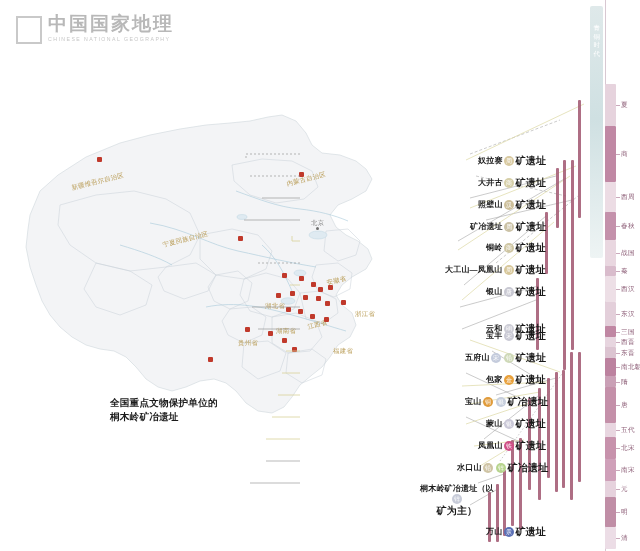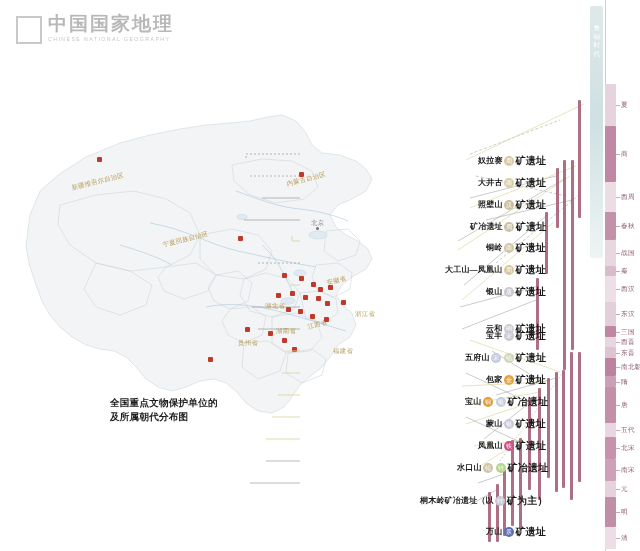--- a/index.html
+++ b/index.html
@@ -159,21 +159,21 @@
       <div class="site-dot" style="left: 245px; top: 232px; background: rgb(192, 57, 43);"></div>
       <div class="site-dot" style="left: 268px; top: 236px; background: rgb(192, 57, 43);"></div>
       <div class="site-dot" style="left: 282px; top: 243px; background: rgb(192, 57, 43);"></div>
       <div class="site-dot" style="left: 292px; top: 252px; background: rgb(192, 57, 43);"></div>
       <div class="site-dot" style="left: 208px; top: 262px; background: rgb(192, 57, 43);"></div>
     </div>
 </div>
 
 <div class="caption">
   <div>全国重点文物保护单位的</div>
-  <div>及所属朝代分布图</div>
+  <div>桐木岭矿冶遗址</div>
 </div>
 
 <svg class="overlay">
   <g stroke="#8c8c8c" stroke-width="0.6" fill="none">
     <path d="M300,154 L246,154 L246,160" stroke-dasharray="2,2"></path>
     <path d="M300,176 L250,176" stroke-dasharray="2,2"></path>
     <path d="M300,198 L262,198"></path>
     <path d="M300,220 L244,220"></path>
     <path d="M300,263 L258,263" stroke-dasharray="2,2"></path>
     <path d="M300,307 L252,307"></path>
@@ -317,21 +317,21 @@
       <span class="nm">凤凰山</span>
       <span class="badge" style="background: rgb(207, 79, 134);">铁</span>
       <span class="tail">矿遗址</span>
     </div>
     <div class="row" style="top: 321px; left: 157px;">
       <span class="nm">水口山</span>
       <span class="badge" style="background: rgb(207, 196, 164);">铅</span>
       <span class="badge" style="background: rgb(183, 212, 142);">锌</span>
       <span class="tail">矿冶遗址</span>
     </div>
-    <div class="row" style="top: 354px; left: 120px;">
+    <div class="row" style="top: 343px; left: 120px; flex-direction: column;">
       <span class="nm">桐木岭矿冶遗址（以</span>
       <span class="badge" style="background: rgb(199, 203, 216);">锌</span>
       <span class="tail">矿为主）</span>
     </div>
     <div class="row" style="top: 385px; left: 186px;">
       <span class="nm">万山</span>
       <span class="badge" style="background: rgb(90, 111, 181);">汞</span>
       <span class="tail">矿遗址</span>
     </div>
   </div>

